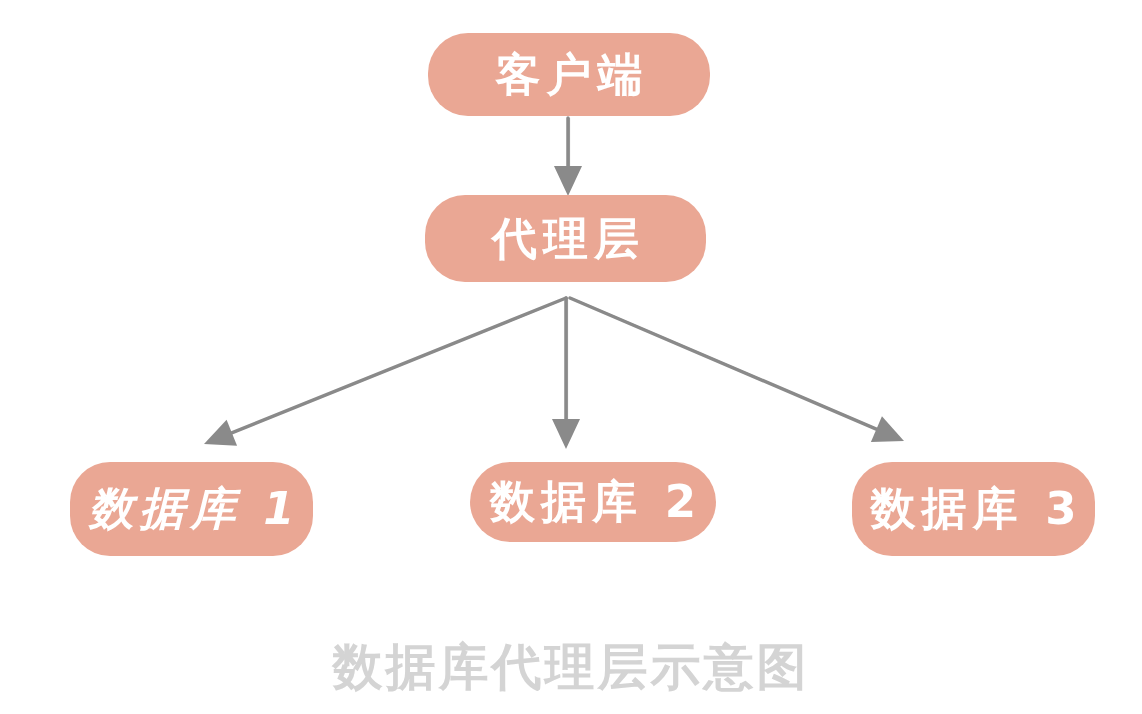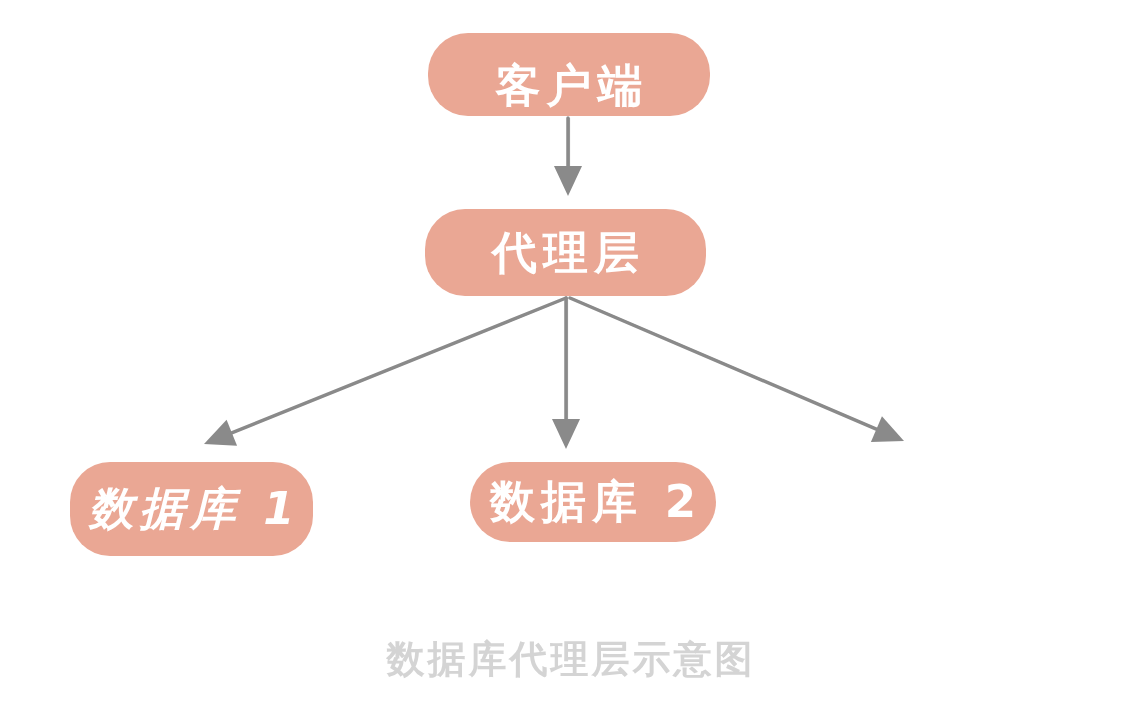--- a/index.html
+++ b/index.html
@@ -28,32 +28,32 @@
     border-radius: 40px;
     display: flex;
     align-items: center;
     justify-content: center;
     font-size: 45px;
     font-weight: bold;
     letter-spacing: 6px;
     text-indent: 6px; 
     white-space: nowrap;
   }
-  .node-client { left: 428px; top: 33px;  width: 282px; height: 83px; align-items: flex-end; }
-  .node-proxy  { left: 425px; top: 209px; width: 281px; height: 87px; }
+  .node-client { left: 428px; top: 33px;  width: 282px; height: 83px; }
+  .node-proxy  { left: 425px; top: 195px; width: 281px; height: 87px; }
   .node-db1    { left: 70px;  top: 462px; width: 243px; height: 94px; font-style: italic; }
   .node-db2    { left: 470px; top: 462px; width: 246px; height: 80px; }
   .node-db3    { left: 852px; top: 462px; width: 243px; height: 94px; }
   .caption {
     position: absolute;
     left: 0;
     top: 634px;
     width: 1142px;
     text-align: center;
-    font-size: 38px;
+    font-size: 50px;
     font-weight: bold;
     color: #D4D4D4;
     letter-spacing: 3px;
   }
 </style>
 </head>
 <body>
 
 <div class="canvas">
 
@@ -89,16 +89,19 @@
   </div>
 
   <div class="node node-db1">
     <span>数据库 1</span>
   </div>
 
   <div class="node node-db2">
     <span>数据库 2</span>
   </div>
 
+  <div class="node node-db3">
+    <span>数据库 3</span>
+  </div>
 
   <div class="caption">数据库代理层示意图</div>
 
 </div>
 
 </body></html>

